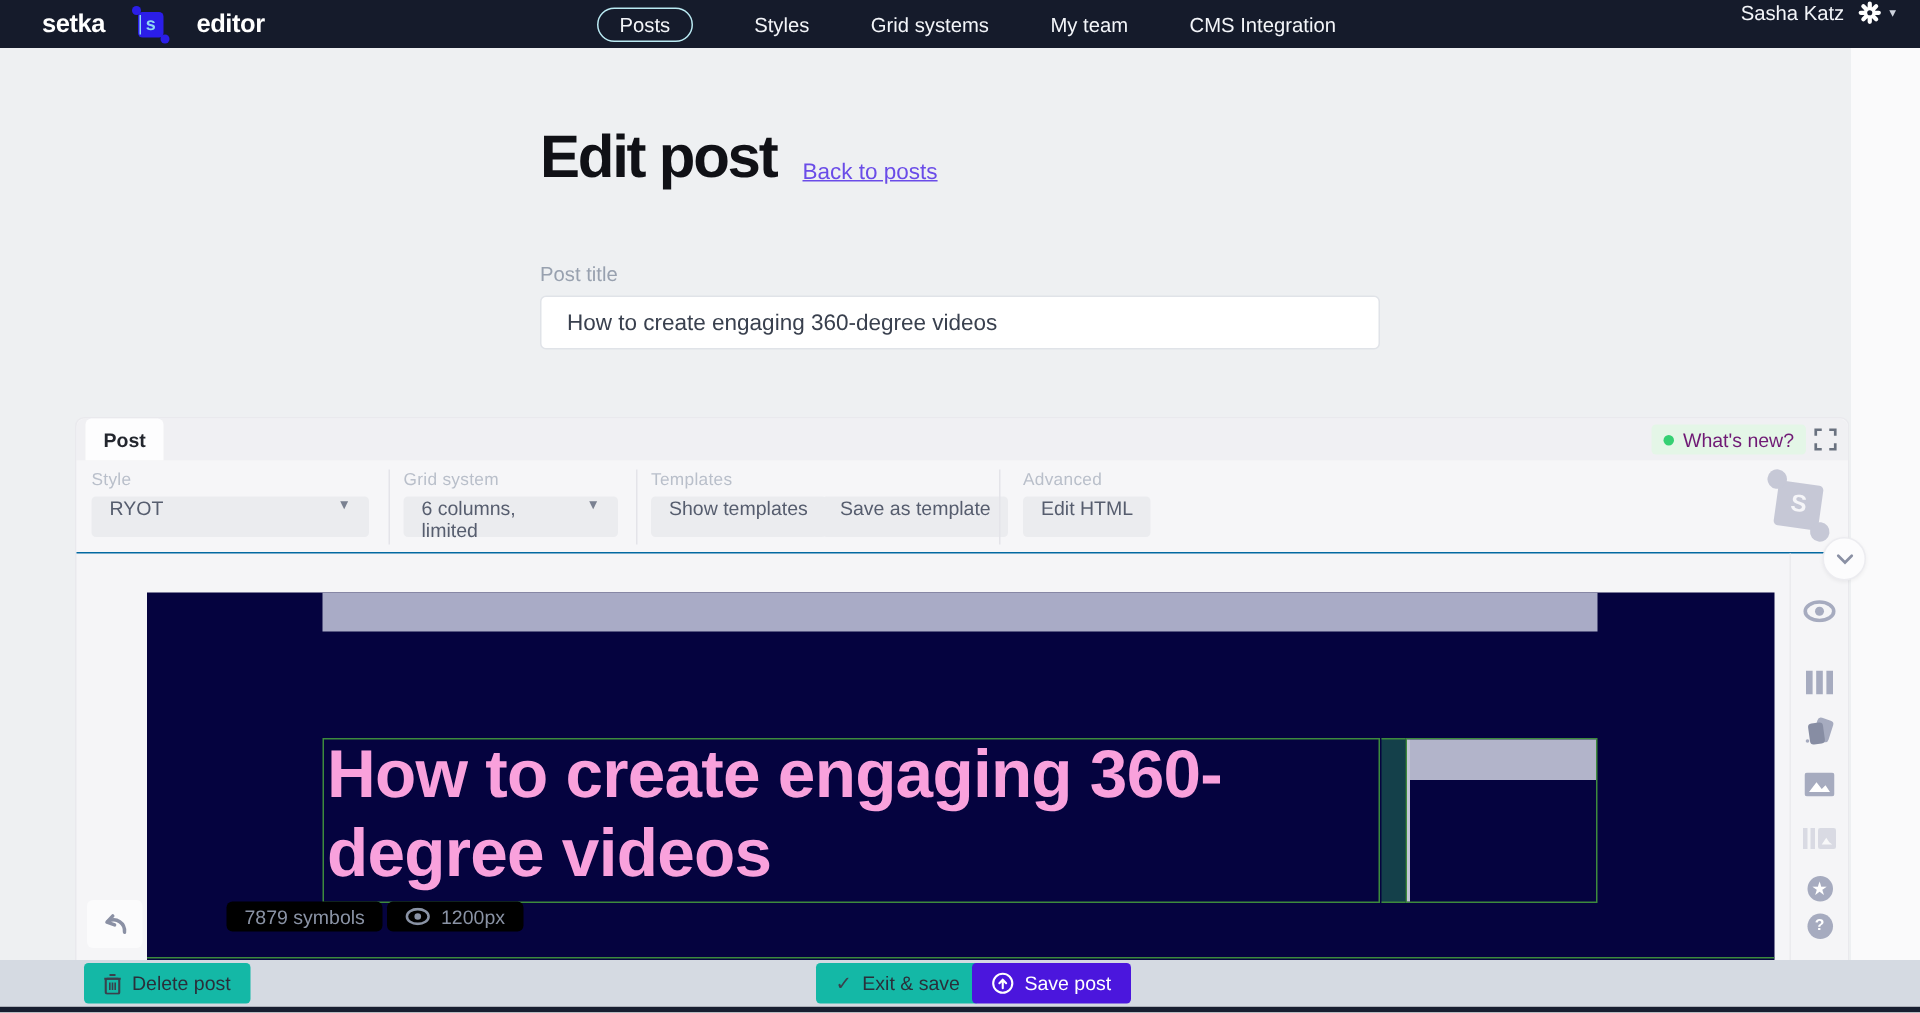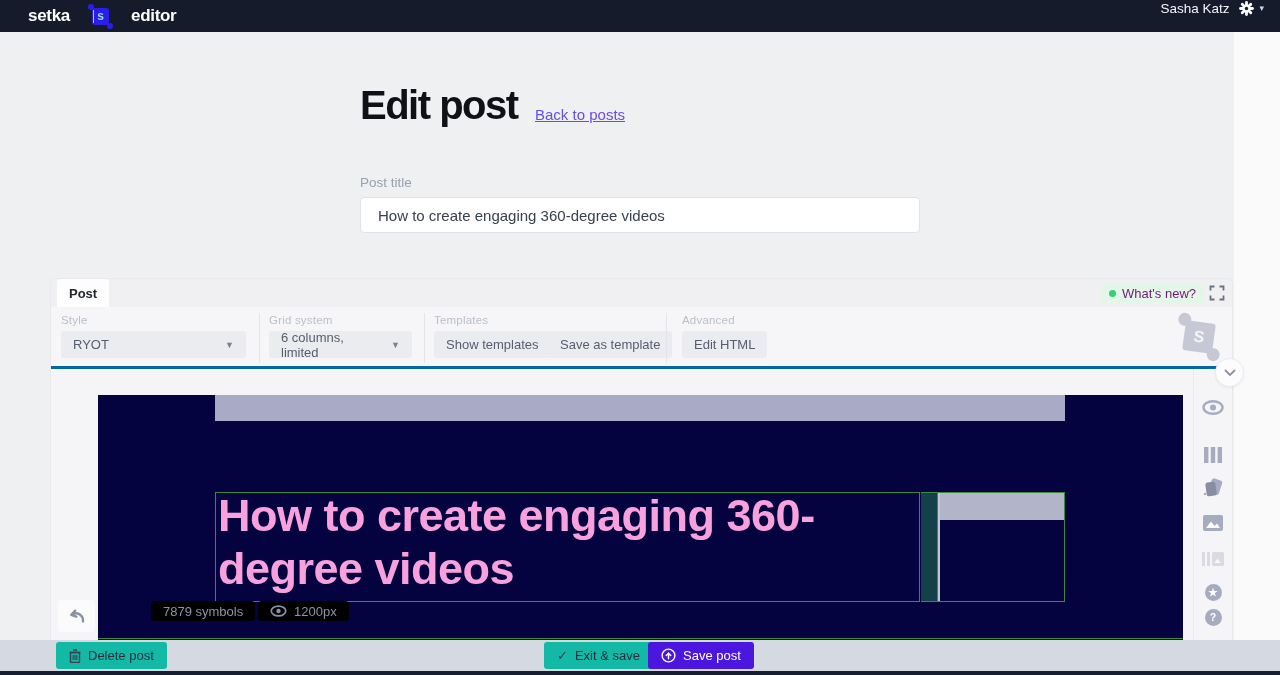--- a/index.html
+++ b/index.html
@@ -33,23 +33,23 @@
   .pt-input { position:absolute; left:360px; top:197px; width:560px; height:36px; background:#fff; border:1px solid #e0e3e8; border-radius:4px; font-size:15px; color:#39404e; padding:0 17px; font-family:"Liberation Sans",sans-serif; }
 
   
   .panel { position:absolute; left:50px; top:278px; width:1183px; height:362px; background:#f5f5f7; border-radius:6px 6px 0 0; border:1px solid #e9e9ed; border-bottom:none; }
   .panel-header { position:absolute; left:0; top:0; width:100%; height:28px; background:#f0f0f3; border-radius:6px 6px 0 0; }
   .panel-tab { position:absolute; left:6px; top:0; height:28px; padding:0 12px; background:#fdfdfe; border-radius:4px 4px 0 0; display:flex; align-items:center; font-size:13px; font-weight:700; color:#23262e; cursor:pointer; }
   .whats-new { position:absolute; right:28px; top:4px; height:20px; background:#e4f6e7; border-radius:3px; display:flex; align-items:center; padding:0 8px; gap:6px; font-size:13px; color:#701a75; cursor:pointer; }
   .wn-dot { width:7px; height:7px; border-radius:50%; background:#35d073; }
   .fs-btn { position:absolute; right:7px; top:6px; width:16px; height:16px; cursor:pointer; }
 
-  .toolbar { position:absolute; left:0; top:28px; width:100%; height:62px; background:#f6f6f8; border-bottom:3px solid #0369a1; }
+  .toolbar { position:absolute; left:0; top:28px; width:100%; height:62px; background:#f6f6f8; border-bottom:1px solid #0369a1; }
   .tb-label { position:absolute; top:7px; font-size:11.5px; color:#b9bfca; letter-spacing:0.2px; }
-  .tb-control { position:absolute; top:24px; height:27px; background:#ebecef; border-radius:3px; display:flex; align-items:center; font-size:13px; color:#565d6e; padding:0 12px; cursor:pointer; }
+  .tb-control { position:absolute; top:24px; height:27px; background:#ebecef; border-radius:3px; display:flex; font-size:13px; color:#565d6e; padding:0 12px; cursor:pointer; }
   .tb-select { justify-content:space-between; }
   .tb-chev { font-size:9px; color:#7a8191; margin-left:10px; }
   .tb-div { position:absolute; top:6px; height:50px; width:1px; background:#e4e4e9; }
 
   
   .watermark { position:absolute; left:1133px; top:43px; width:30px; height:30px; background:#c6c8d6; border-radius:3px; transform:rotate(8deg); display:flex; align-items:center; justify-content:center; }
   .watermark span { color:#f5f5f8; font-size:16px; font-weight:800; }
   .wm-dot { position:absolute; width:13px; height:13px; border-radius:50%; background:#c6c8d6; }
   .wm-dot.tl { left:-8px; top:-7px; }
   .wm-dot.br { right:-8px; bottom:-7px; }
@@ -94,20 +94,27 @@
 <div class="topnav">
   <div class="logo">
     <span class="logo-word">setka</span>
     <span class="logo-mark">
       <i></i>
         <span>s</span>
       <em class="logo-dot tl"></em>
         <em class="logo-dot br"></em>
     </span>
     <span class="logo-word">editor</span>
+  </div>
+  <div class="nav-items">
+    <span class="nav-item nav-pill">Posts</span>
+    <span class="nav-item">Styles</span>
+    <span class="nav-item">Grid systems</span>
+    <span class="nav-item">My team</span>
+    <span class="nav-item">CMS Integration</span>
   </div>
   <div class="nav-right">
     <span class="nav-user">Sasha Katz</span>
     <span class="gear-btn">
       <svg width="17" height="17" viewBox="0 0 24 24">
         <g fill="#ffffff">
           <rect x="10" y="1.5" width="4" height="21" rx="2"></rect>
           <rect x="10" y="1.5" width="4" height="21" rx="2" transform="rotate(45 12 12)"></rect>
           <rect x="10" y="1.5" width="4" height="21" rx="2" transform="rotate(90 12 12)"></rect>
           <rect x="10" y="1.5" width="4" height="21" rx="2" transform="rotate(135 12 12)"></rect>

